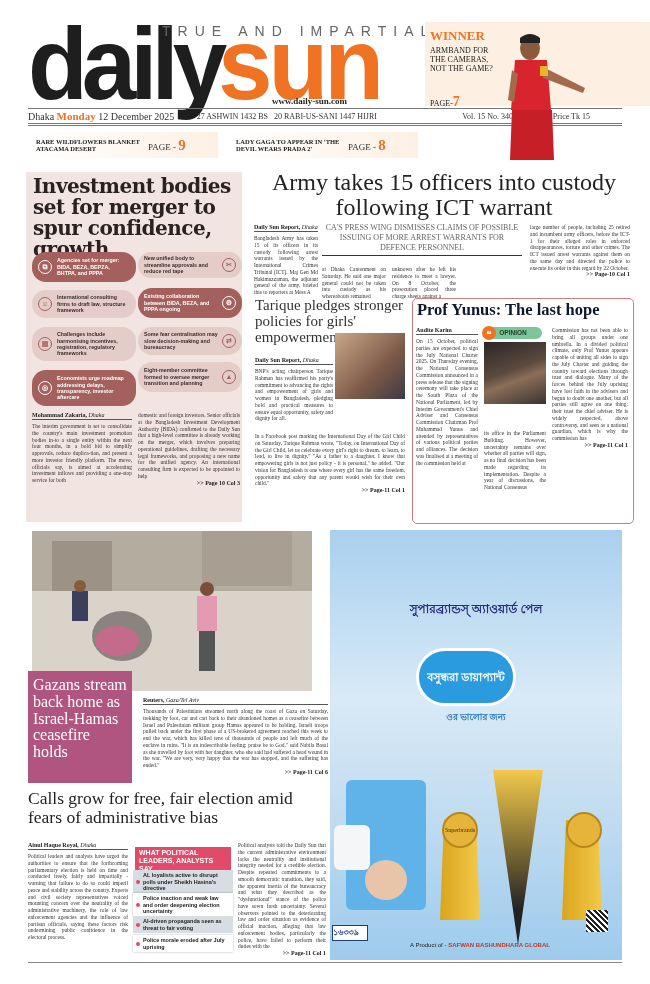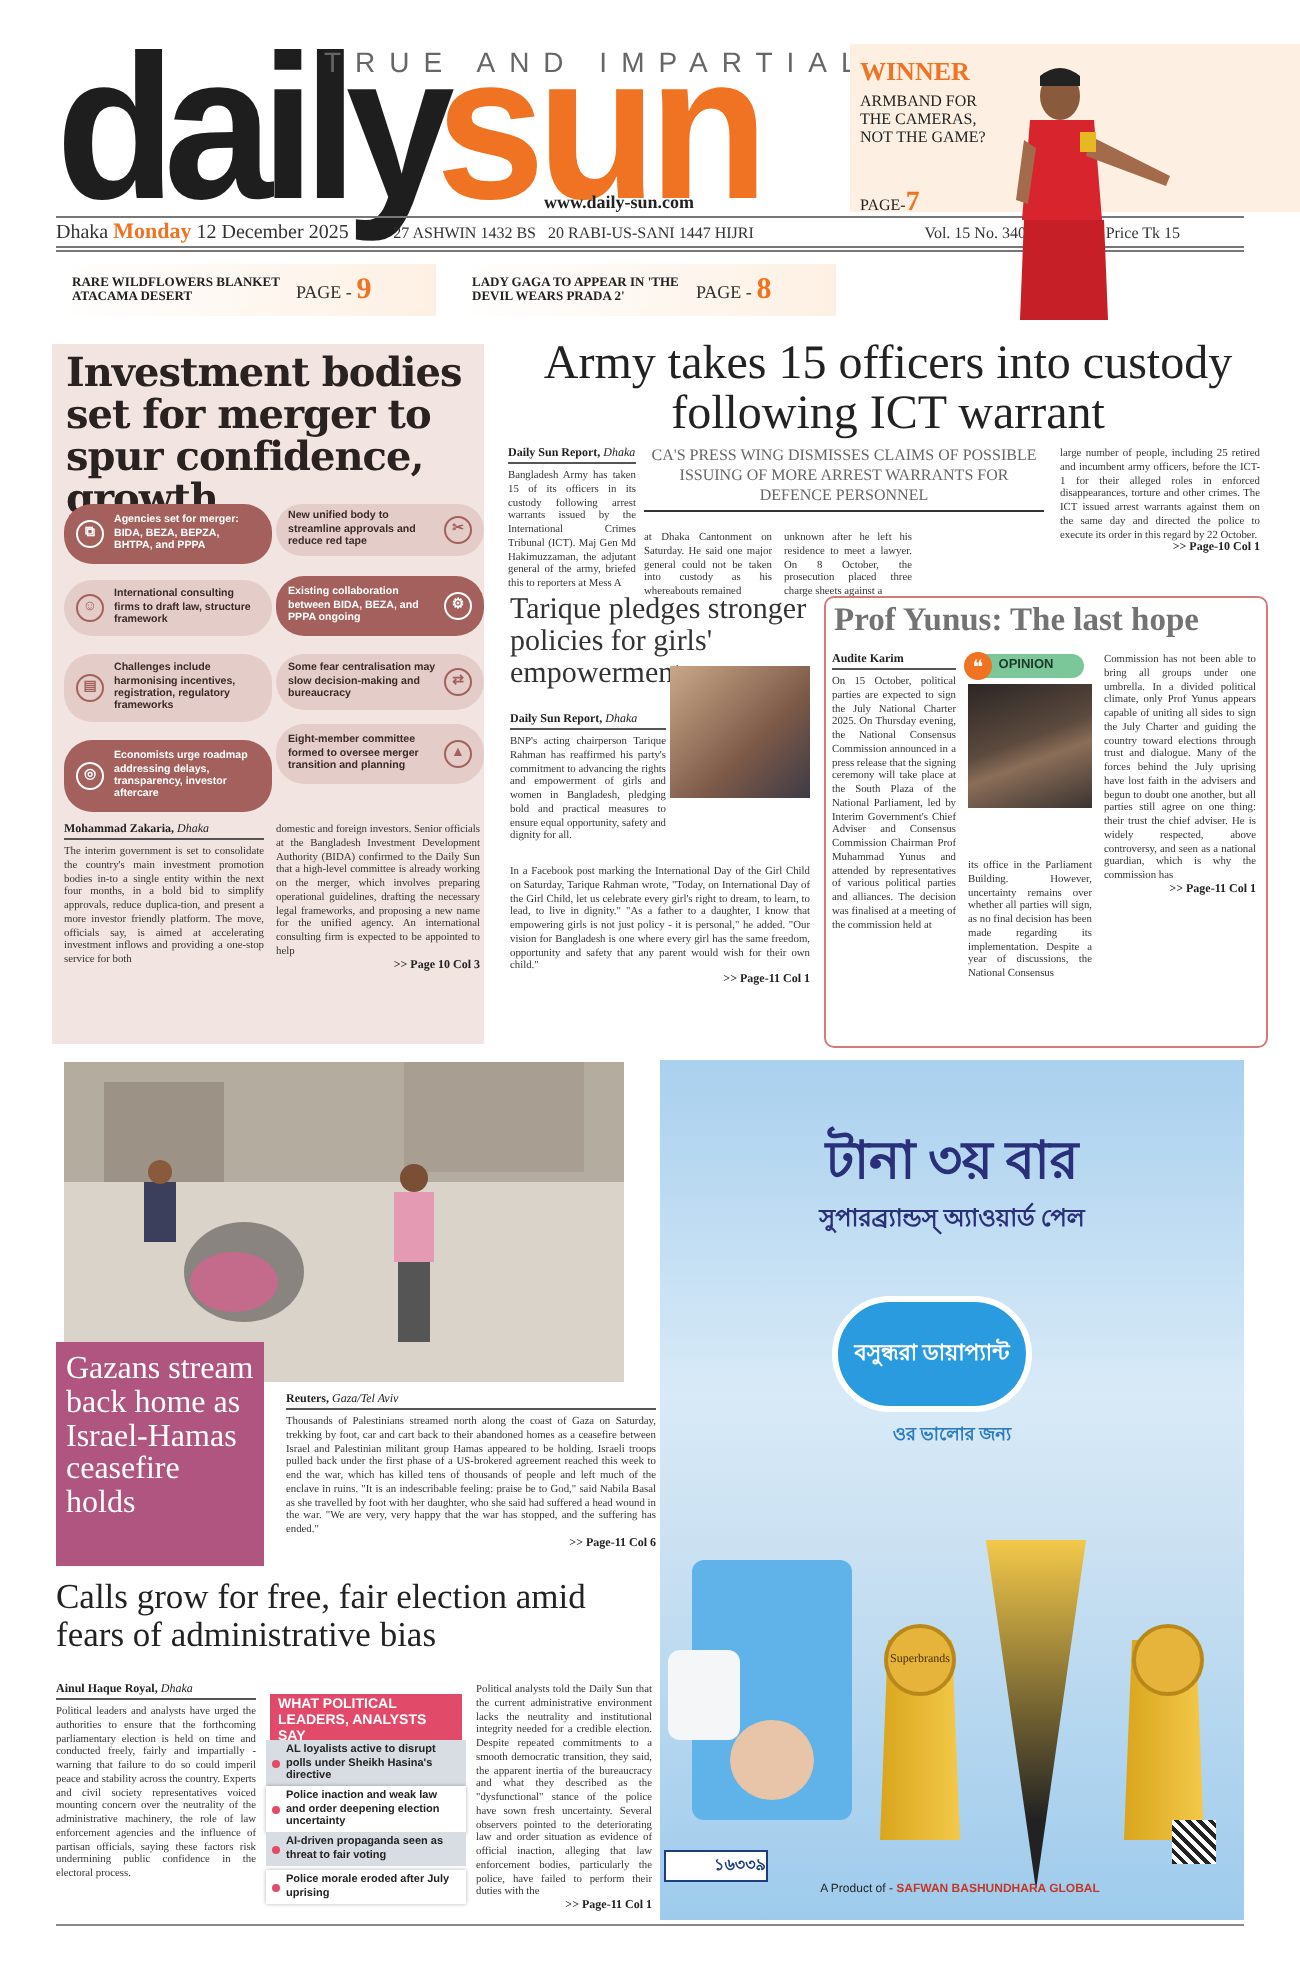--- a/index.html
+++ b/index.html
@@ -30,21 +30,21 @@
 .pill .ic{width:14px;height:14px;border-radius:50%;border:1px solid #fff;margin-right:5px;flex:none;display:flex;align-items:center;justify-content:center;font-size:7px}
 .body-text{font-size:5.4px;line-height:1.25;text-align:justify;color:#333}
 .byline{font-size:6px;font-weight:bold;border-bottom:1px solid #555;padding-bottom:1px;margin-bottom:3px}
 .byline i{font-weight:normal}
 .contd{font-size:6px;font-weight:bold;text-align:right}
 .army-h{left:254px;top:170px;width:380px;text-align:center;font-size:24px;line-height:1.05;color:#222}
 .kicker{left:320px;top:223px;width:128px;text-align:center;font-size:8px;line-height:1.25;color:#666;border-bottom:1px solid #333;padding-bottom:2px}
 .tarique-h{left:255px;top:298px;width:150px;font-size:15px;line-height:1.05;color:#333}
 .tarique-photo{left:335px;top:333px;width:70px;height:66px;background:linear-gradient(135deg,#c9a889,#7d5a48 60%,#3d3a45)}
 .yunus-box{left:412px;top:298px;width:222px;height:226px;border:1px solid #d47a7a;border-radius:5px}
-.yunus-h{left:417px;top:300px;font-size:16.5px;font-weight:bold;color:#737373}
+.yunus-h{left:417px;top:300px;font-size:16.5px;font-weight:bold;color:#0f172a}
 .opinion{left:484px;top:327px;width:58px;height:12px;background:#7cc79a;border-radius:6px;font-family:"Liberation Sans",sans-serif;font-size:6.5px;font-weight:bold;text-align:center;line-height:12px;color:#1c3a28}
 .opinion-q{left:482px;top:326px;width:14px;height:14px;border-radius:50%;background:#ef7322;color:#fff;font-size:10px;line-height:17px;text-align:center}
 .yunus-photo{left:484px;top:342px;width:62px;height:62px;background:linear-gradient(160deg,#2b2626,#5c4a3e 45%,#8b6e58 60%,#3a3431)}
 .gaza-photo{left:32px;top:531px;width:280px;height:160px;background:linear-gradient(180deg,#b6ada2 0%,#d8d2c8 45%,#e8e3dc 80%,#f0ece5)}
 .gaza-head{left:28px;top:671px;width:104px;height:112px;background:#b0557f;color:#fff;font-size:16px;line-height:1.05;padding:6px 5px}
 .ad{left:330px;top:530px;width:292px;height:240px;background:linear-gradient(180deg,#a9d0ee,#d8eaf7 70%,#cbe1f2)}
 .ad2{left:330px;top:770px;width:292px;height:190px;background:linear-gradient(180deg,#cbe1f2,#9ecbec)}
 .calls-h{left:28px;top:789px;width:300px;font-size:17.5px;line-height:1.1;color:#222}
 .wp{left:135px;top:847px;width:96px;background:#e24a6a;color:#fff;font-family:"Liberation Sans",sans-serif;font-size:7px;font-weight:bold;padding:2px 4px;line-height:1.15}
 .wpi{position:absolute;left:133px;width:100px;font-family:"Liberation Sans",sans-serif;font-size:5.5px;font-weight:bold;line-height:1.2;padding:2px 4px 2px 10px;color:#222}
@@ -189,35 +189,34 @@
   <circle cx="175" cy="58" r="7" fill="#7a4f36"></circle>
 </svg>
 <div class="abs gaza-head">Gazans stream back home as Israel-Hamas ceasefire holds</div>
 <div class="abs" style="left:143px;top:697px;width:185px">
   <div class="byline"><span>Reuters,</span> <i>Gaza/Tel Aviv</i></div>
   <div class="body-text">Thousands of Palestinians streamed north along the coast of Gaza on Saturday, trekking by foot, car and cart back to their abandoned homes as a ceasefire between Israel and Palestinian militant group Hamas appeared to be holding. Israeli troops pulled back under the first phase of a US-brokered agreement reached this week to end the war, which has killed tens of thousands of people and left much of the enclave in ruins. "It is an indescribable feeling: praise be to God," said Nabila Basal as she travelled by foot with her daughter, who she said had suffered a head wound in the war. "We are very, very happy that the war has stopped, and the suffering has ended."</div>
   <div class="contd">&gt;&gt; Page-11 Col 6</div>
 </div>
 
 <div class="abs ad">
-  <div style="position:absolute;left:0;top:30px;width:100%;text-align:center;color:#2a2f7a;font-size:26px;font-weight:bold">টানা ৩য় বার</div>
   <div style="position:absolute;left:0;top:70px;width:100%;text-align:center;color:#2a2f7a;font-size:12px;font-weight:bold">সুপারব্র্যান্ডস্ অ্যাওয়ার্ড পেল</div>
   <div style="position:absolute;left:86px;top:118px;width:100px;height:58px;background:#2b9be0;border-radius:30px;border:3px solid #fff;color:#fff;font-size:11px;font-weight:bold;text-align:center;line-height:52px">বসুন্ধরা ডায়াপ্যান্ট</div>
   <div style="position:absolute;left:0;top:180px;width:100%;text-align:center;color:#2b7bc0;font-size:9px;font-weight:bold">ওর ভালোর জন্য</div>
 </div>
 <div class="abs ad2">
   <div style="position:absolute;left:16px;top:10px;width:80px;height:130px;background:#5fb3e8;border-radius:6px"></div>
   <div style="position:absolute;left:4px;top:55px;width:36px;height:45px;background:#f4f6f8;border-radius:6px"></div>
   <div style="position:absolute;left:35px;top:90px;width:42px;height:40px;border-radius:50%;background:#e8c4a8"></div>
   <div style="position:absolute;left:110px;top:50px;width:40px;height:100px;background:linear-gradient(90deg,#d9a51c,#f3c94a);clip-path:polygon(10% 0,90% 0,100% 100%,0 100%)"></div>
   <div style="position:absolute;left:112px;top:42px;width:36px;height:36px;border-radius:50%;background:#e6b43a;border:2px solid #b8891a;font-size:6px;color:#4a3000;text-align:center;line-height:32px">Superbrands</div>
   <div style="position:absolute;left:163px;top:0;width:50px;height:175px;background:linear-gradient(180deg,#f3c94a,#222 80%);clip-path:polygon(0 0,100% 0,50% 100%)"></div>
   <div style="position:absolute;left:232px;top:50px;width:40px;height:100px;background:linear-gradient(90deg,#d9a51c,#f3c94a);clip-path:polygon(10% 0,90% 0,100% 100%,0 100%)"></div>
   <div style="position:absolute;left:236px;top:42px;width:36px;height:36px;border-radius:50%;background:#e6b43a;border:2px solid #b8891a"></div>
-  <div style="position:absolute;left:2px;top:155px;width:52px;height:16px;border:1px solid #1d3d80;background:#fff;color:#1d3d80;font-size:8px;font-weight:bold;text-align:right;line-height:14px">১৬৩৩৯</div>
+  <div style="position:absolute;left:2px;top:155px;width:36px;height:16px;border:1px solid #1d3d80;background:#fff;color:#1d3d80;font-size:8px;font-weight:bold;text-align:left;line-height:14px">১৬৩৩৯</div>
   <div style="position:absolute;left:256px;top:140px;width:22px;height:22px;background:repeating-linear-gradient(45deg,#222 0 2px,#fff 2px 4px)"></div>
   <div style="position:absolute;left:70px;top:172px;width:160px;text-align:center;font-family:'Liberation Sans',sans-serif;font-size:6px;color:#222"><span>A Product of - </span><span style="color:#c0392b;font-weight:bold">SAFWAN BASHUNDHARA GLOBAL</span></div>
 </div>
 
 <div class="abs calls-h">Calls grow for free, fair election amid fears of administrative bias</div>
 <div class="abs" style="left:28px;top:842px;width:100px">
   <div class="byline"><span>Ainul Haque Royal,</span> <i>Dhaka</i></div>
   <div class="body-text">Political leaders and analysts have urged the authorities to ensure that the forthcoming parliamentary election is held on time and conducted freely, fairly and impartially - warning that failure to do so could imperil peace and stability across the country. Experts and civil society representatives voiced mounting concern over the neutrality of the administrative machinery, the role of law enforcement agencies and the influence of partisan officials, saying these factors risk undermining public confidence in the electoral process.</div>
 </div>
 <div class="abs wp">WHAT POLITICAL LEADERS, ANALYSTS SAY</div>

